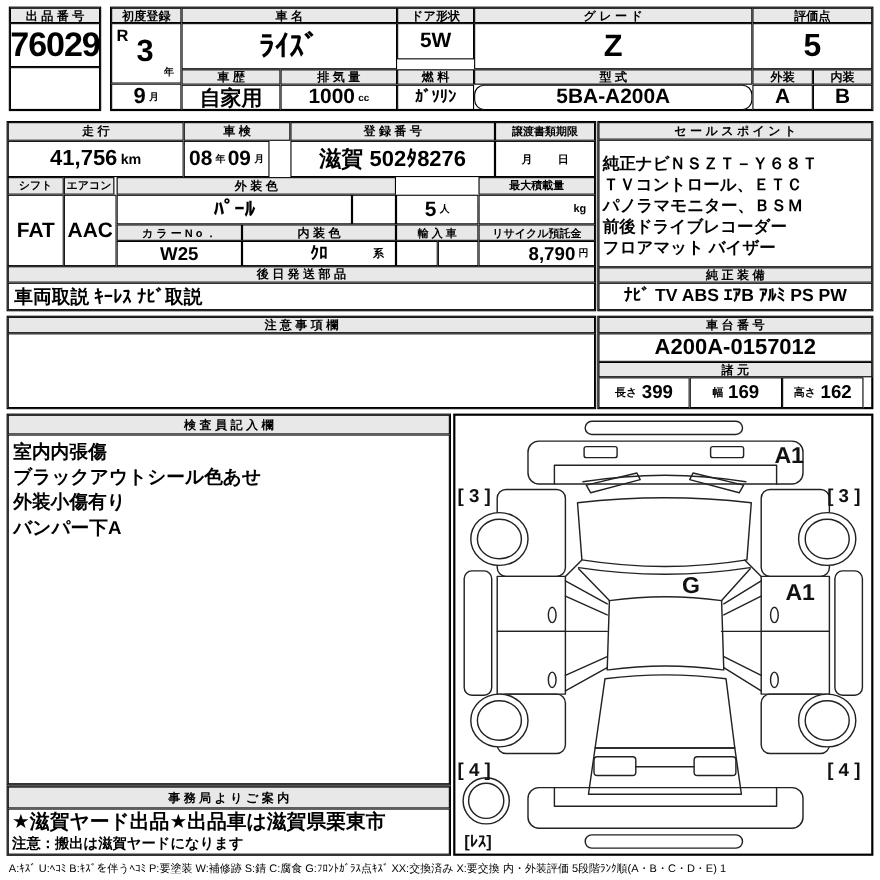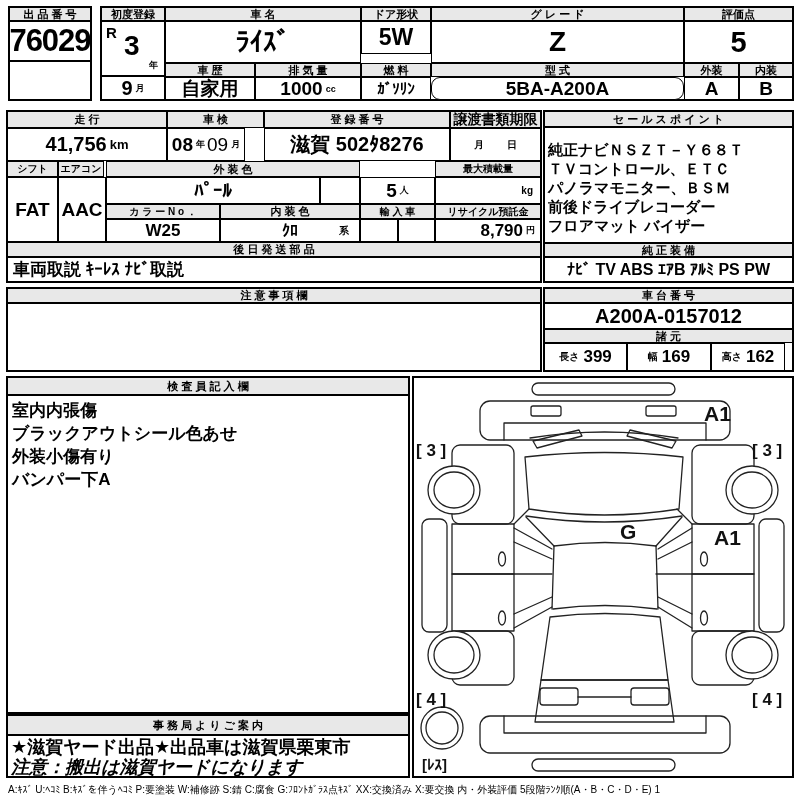--- a/index.html
+++ b/index.html
@@ -37,21 +37,21 @@
 <div class="cell hdr" style="left:165px;top:7px;width:196px;height:14px;">車 名</div>
 <div class="cell val" style="left:165px;top:21px;width:196px;height:42px;font-size:27px;">ﾗｲｽﾞ</div>
 <div class="cell hdr" style="left:165px;top:63px;width:90px;height:14px;">車 歴</div>
 <div class="cell val" style="left:165px;top:77px;width:90px;height:23px;font-size:19px;">自家用</div>
 <div class="cell hdr" style="left:255px;top:63px;width:106px;height:14px;">排 気 量</div>
 <div class="cell val" style="left:255px;top:77px;width:106px;height:23px;">
   <span style="font-size:19px;font-weight:bold;">1000</span>
   <span class="unit">cc</span>
 </div>
 <div class="cell hdr" style="left:361px;top:7px;width:70px;height:14px;">ドア形状</div>
-<div class="cell val" style="left:361px;top:21px;width:70px;height:33px;font-size:23px;">5W</div>
+<div class="cell val" style="left:361px;top:21px;width:70px;height:33px;font-size:19px;">5W</div>
 <div class="cell hdr" style="left:361px;top:63px;width:70px;height:14px;">燃 料</div>
 <div class="cell val" style="left:361px;top:77px;width:70px;height:23px;font-size:15px;">ｶﾞｿﾘﾝ</div>
 <div class="cell hdr" style="left:431px;top:7px;width:253px;height:14px;">グ レ ー ド</div>
 <div class="cell val" style="left:431px;top:21px;width:253px;height:42px;font-size:28px;">Z</div>
 <div class="cell hdr" style="left:431px;top:63px;width:253px;height:14px;">型 式</div>
 <div class="cell val" style="left:431px;top:77px;width:253px;height:23px;font-size:19px;border-radius:9px;">5BA-A200A</div>
 <div class="cell hdr" style="left:684px;top:7px;width:109px;height:14px;">評価点</div>
 <div class="cell val" style="left:684px;top:21px;width:109px;height:42px;font-size:29px;">5</div>
 <div class="cell hdr" style="left:684px;top:63px;width:55px;height:14px;">外装</div>
 <div class="cell hdr" style="left:739px;top:63px;width:54px;height:14px;text-align:center;">内装</div>
@@ -61,26 +61,26 @@
 <div class="sec" style="left:6px;top:110px;width:536px;height:173px;"></div>
 <div class="cell hdr" style="left:7px;top:111px;width:160px;height:17px;">走 行</div>
 <div class="cell val" style="left:7px;top:128px;width:160px;height:33px;">
   <span style="font-size:20px;font-weight:bold;">41,756</span>
   <span style="font-size:13px;font-weight:bold;margin-left:3px;">km</span>
 </div>
 <div class="cell hdr" style="left:167px;top:111px;width:97px;height:17px;">車 検</div>
 <div class="cell val" style="left:167px;top:128px;width:78px;height:33px;">
   <span style="font-size:19px;font-weight:bold;">08</span>
   <span class="unit">年</span>
-  <span style="font-size:19px;font-weight:normal;margin-left:2px;">09</span>
+  <span style="font-size:19px;font-weight:bold;margin-left:2px;">09</span>
   <span class="unit">月</span>
 </div>
 <div class="cell hdr" style="left:264px;top:111px;width:186px;height:17px;">登 録 番 号</div>
 <div class="cell val" style="left:264px;top:128px;width:186px;height:33px;font-size:20px;">滋賀 502ﾀ8276</div>
-<div class="cell hdr" style="left:450px;top:111px;width:91px;height:17px;font-size:14px;">譲渡書類期限</div>
+<div class="cell hdr" style="left:450px;top:111px;width:91px;height:17px;font-size:10px;">譲渡書類期限</div>
 <div class="cell val" style="left:450px;top:128px;width:91px;height:33px;justify-content:space-evenly;">
   <span style="font-size:10px;font-weight:bold;">月</span>
   <span style="font-size:10px;font-weight:bold;">日</span>
 </div>
 <div class="cell hdr" style="left:7px;top:161px;width:51px;height:16px;font-size:10px;">シフト</div>
 <div class="cell val" style="left:7px;top:177px;width:51px;height:65px;font-size:19px;">FAT</div>
 <div class="cell hdr" style="left:58px;top:161px;width:46px;height:16px;font-size:10px;">エアコン</div>
 <div class="cell val" style="left:58px;top:177px;width:48px;height:65px;font-size:19px;">AAC</div>
 <div class="cell hdr" style="left:106px;top:161px;width:254px;height:16px;">外 装 色</div>
 <div class="cell val" style="left:106px;top:177px;width:214px;height:27px;font-size:19px;">ﾊﾟｰﾙ</div>
@@ -151,21 +151,21 @@
   <div>室内内張傷</div>
   <div>ブラックアウトシール色あせ</div>
   <div>外装小傷有り</div>
   <div>バンパー下A</div>
 </div>
 
 <div class="sec" style="left:6px;top:714px;width:404px;height:64px;"></div>
 <div class="cell hdr" style="left:7px;top:715px;width:402px;height:20px;">事 務 局 よ り ご 案 内</div>
 <div class="cell" style="left:7px;top:735px;width:402px;height:42px;padding:1px 3px;box-sizing:border-box;">
   <div style="font-size:18px;font-weight:bold;line-height:20px;white-space:nowrap;">★滋賀ヤード出品★出品車は滋賀県栗東市</div>
-  <div style="font-size:18px;font-weight:bold;line-height:20px;white-space:nowrap;font-style:italic;">注意：搬出は滋賀ヤードになります</div>
+  <div style="font-size:13px;font-weight:bold;line-height:20px;white-space:nowrap;">注意：搬出は滋賀ヤードになります</div>
 </div>
 
 <div class="sec" style="left:412px;top:376px;width:382px;height:402px;">
 <svg viewBox="0 0 378 398" width="378" height="398">
   <g stroke="#222" stroke-width="1.3" fill="none" stroke-linejoin="round" stroke-linecap="round">
 
     <rect x="118" y="5" width="143" height="12" rx="6"></rect>
     <rect x="66" y="23" width="250" height="39" rx="10"></rect>
     <path d="M90,62 L90,45 L292,45 L292,62"></path>
     <rect x="117" y="28" width="30" height="10" rx="2"></rect>

